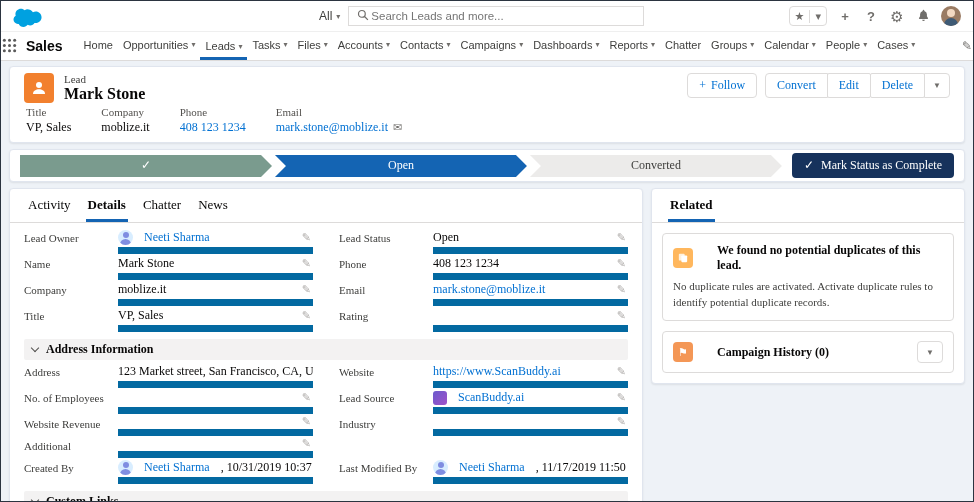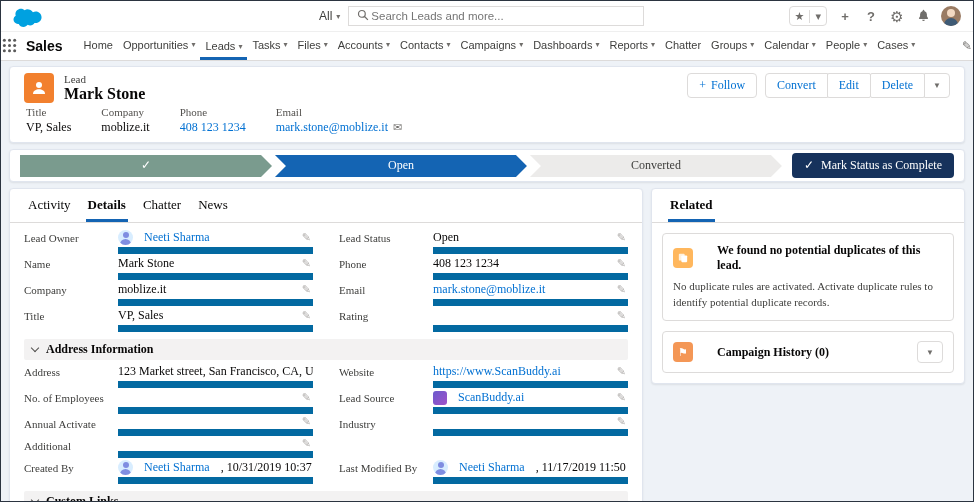--- a/index.html
+++ b/index.html
@@ -413,21 +413,21 @@
               <span class="fval">
                   <span class="src-icon"></span>
                   <a class="link">ScanBuddy.ai</a>
                   <span class="pencil">✎</span>
                 </span>
             </div>
           </div>
 
           <div class="frow">
             <div class="field">
-              <span class="flabel">Annual Activate</span>
+              <span class="flabel">Website Revenue</span>
               <span class="fval">
                   <span></span>
                   <span class="pencil">✎</span>
                 </span>
             </div>
             <div class="field">
               <span class="flabel">Industry</span>
               <span class="fval">
                   <span></span>
                   <span class="pencil">✎</span>

